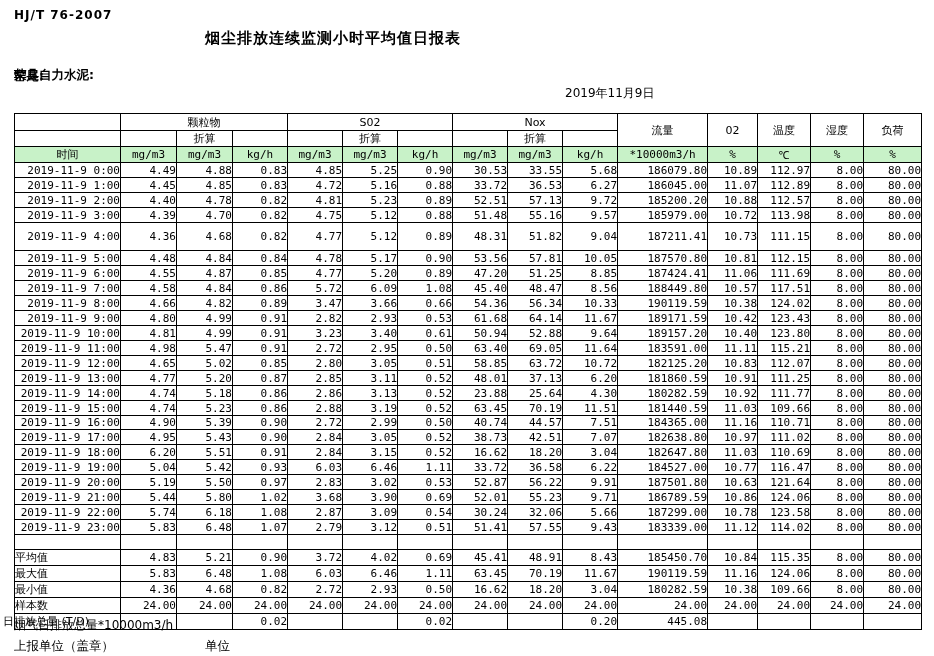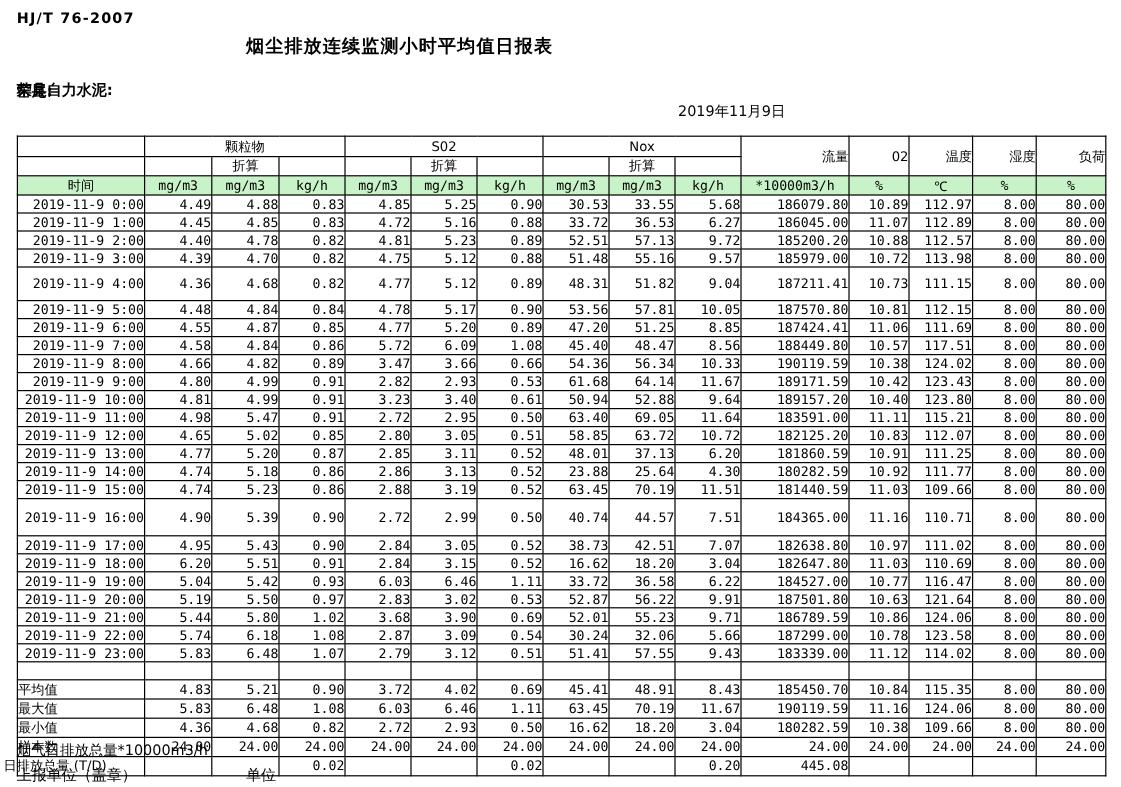--- a/index.html
+++ b/index.html
@@ -16,21 +16,21 @@
   .date{left:565px;top:85px;font-size:12px;}
   table.report{
     position:absolute;left:14px;top:113px;width:907px;
     border-collapse:collapse;table-layout:fixed;
   }
   table.report td{
     border:1px solid #000;padding:0;font-size:11px;vertical-align:middle;
     white-space:nowrap;
   }
   td.gh{text-align:center;font-size:12px;}           
-  td.gh-big{text-align:right;font-size:13px;}       
+  td.gh-big{text-align:center;font-size:13px;}       
   td.sub{text-align:center;font-size:12px;}          
   tr.unit-row td{background:var(--green);text-align:center;font-size:11px;
     font-family:"DejaVu Sans Mono","Liberation Mono",monospace;}
   td.time-hdr{font-size:13px;font-family:"DejaVu Sans","Liberation Sans",sans-serif;}
   td.time{text-align:right;padding-right:4px;
     font-family:"DejaVu Sans Mono","Liberation Mono",monospace;font-size:11px;overflow:hidden;}
   td.num{text-align:right;padding-right:6px;
     font-family:"DejaVu Sans Mono","Liberation Mono",monospace;font-size:11px;overflow:hidden;}
   td.slabel{padding-right:3px;font-size:12px;}
   td.slabel.wide{text-align:left;text-indent:-12px;overflow:visible;}
@@ -373,21 +373,21 @@
         <td class="num">0.52</td>
         <td class="num">63.45</td>
         <td class="num">70.19</td>
         <td class="num">11.51</td>
         <td class="num">181440.59</td>
         <td class="num">11.03</td>
         <td class="num">109.66</td>
         <td class="num">8.00</td>
         <td class="num">80.00</td>
       </tr>
-      <tr style="height: 31px;">
+      <tr style="height: 14px;">
         <td class="time">2019-11-9 16:00</td>
         <td class="num">4.90</td>
         <td class="num">5.39</td>
         <td class="num">0.90</td>
         <td class="num">2.72</td>
         <td class="num">2.99</td>
         <td class="num">0.50</td>
         <td class="num">40.74</td>
         <td class="num">44.57</td>
         <td class="num">7.51</td>

